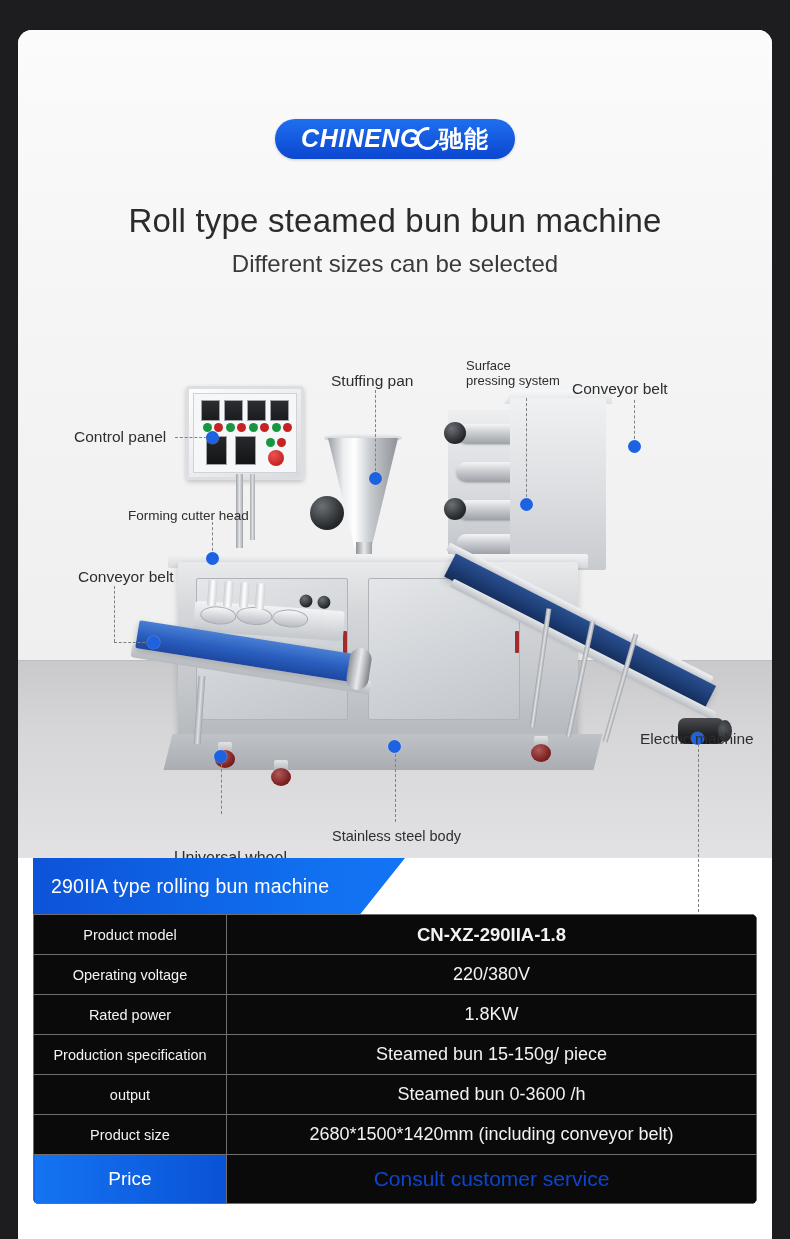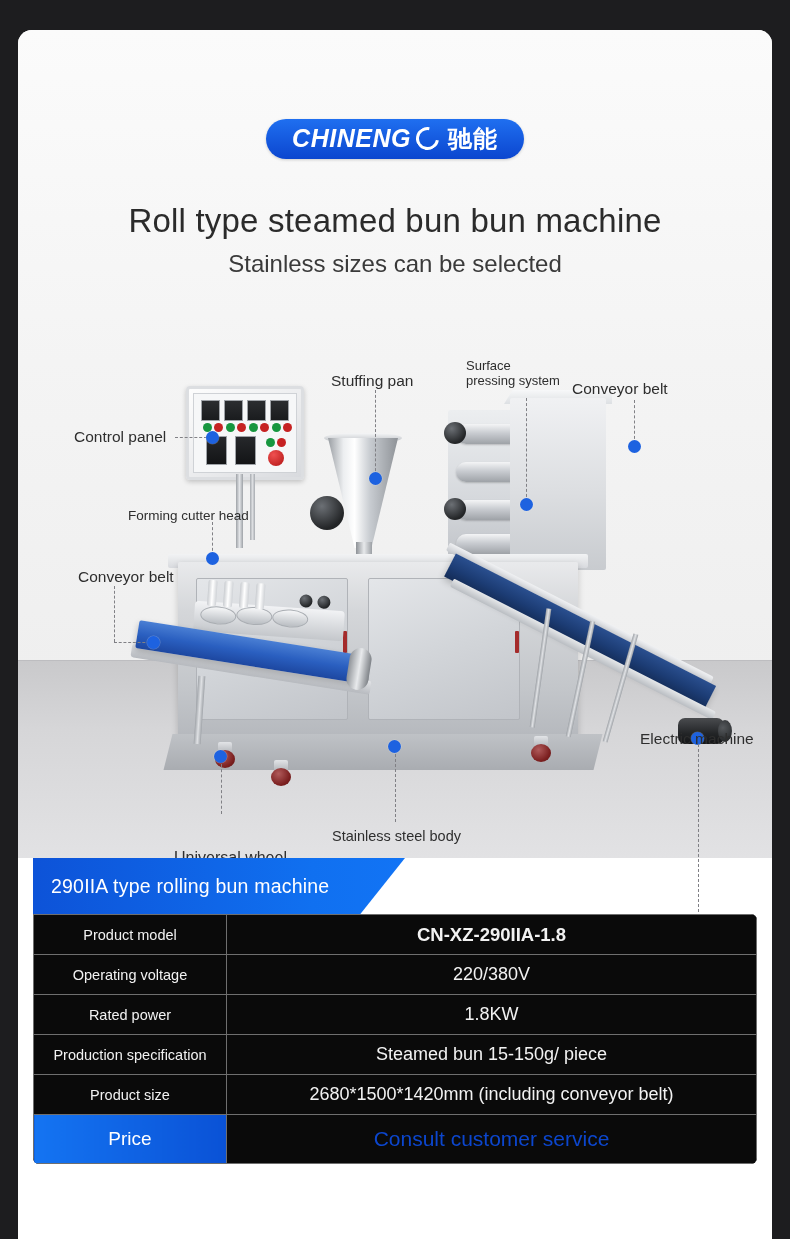--- a/index.html
+++ b/index.html
@@ -21,21 +21,21 @@
   .hero{
     position:relative;
     height:828px;
     background:linear-gradient(180deg,#fbfbfb 0%,#f4f4f4 40%,#ececec 100%);
   }
   .logo-wrap{
     position:absolute;left:0;right:0;top:89px;
     display:flex;justify-content:center;
   }
   .logo{
-    display:flex;align-items:center;gap:9px;
+    display:flex;align-items:center;
     background:linear-gradient(180deg,#1f6ff0 0%,#0b46cf 100%);
     border-radius:22px;
     padding:7px 26px 8px 26px;
     box-shadow:0 1px 3px rgba(0,0,0,.18);
   }
   .logo-text{
     color:#fff;font-weight:bold;font-style:italic;
     font-size:25px;letter-spacing:.5px;line-height:1;
   }
   .logo-mark{
@@ -299,21 +299,21 @@
 
     <div class="logo-wrap">
       <div class="logo">
         <span class="logo-text">CHINENG</span>
         <span class="logo-mark"></span>
         <span class="logo-cn">驰能</span>
       </div>
     </div>
 
     <div class="title">Roll type steamed bun bun machine</div>
-    <div class="subtitle">Stainless sizes can be selected</div>
+    <div class="subtitle">Different sizes can be selected</div>
 
     <div class="stage">
       <div class="floor"></div>
 
       <div class="machine">
 
         <div class="mpart panel-box">
           <div class="panel-inner">
             <div class="pdisp" style="left:7px;top:6px;"></div>
             <div class="pdisp" style="left:30px;top:6px;"></div>
@@ -465,20 +465,24 @@
       </tr>
       <tr>
         <td class="k">Rated power</td>
         <td class="v">1.8KW</td>
       </tr>
       <tr>
         <td class="k">Production specification</td>
         <td class="v">Steamed bun 15-150g/ piece</td>
       </tr>
       <tr>
+        <td class="k">output</td>
+        <td class="v">Steamed bun 0-3600 /h</td>
+      </tr>
+      <tr>
         <td class="k">Product size</td>
         <td class="v">2680*1500*1420mm (including conveyor belt)</td>
       </tr>
       <tr class="price">
         <td class="k">Price</td>
         <td class="v">Consult customer service</td>
       </tr>
     </tbody>
       </table>
     <div class="tail"></div>

